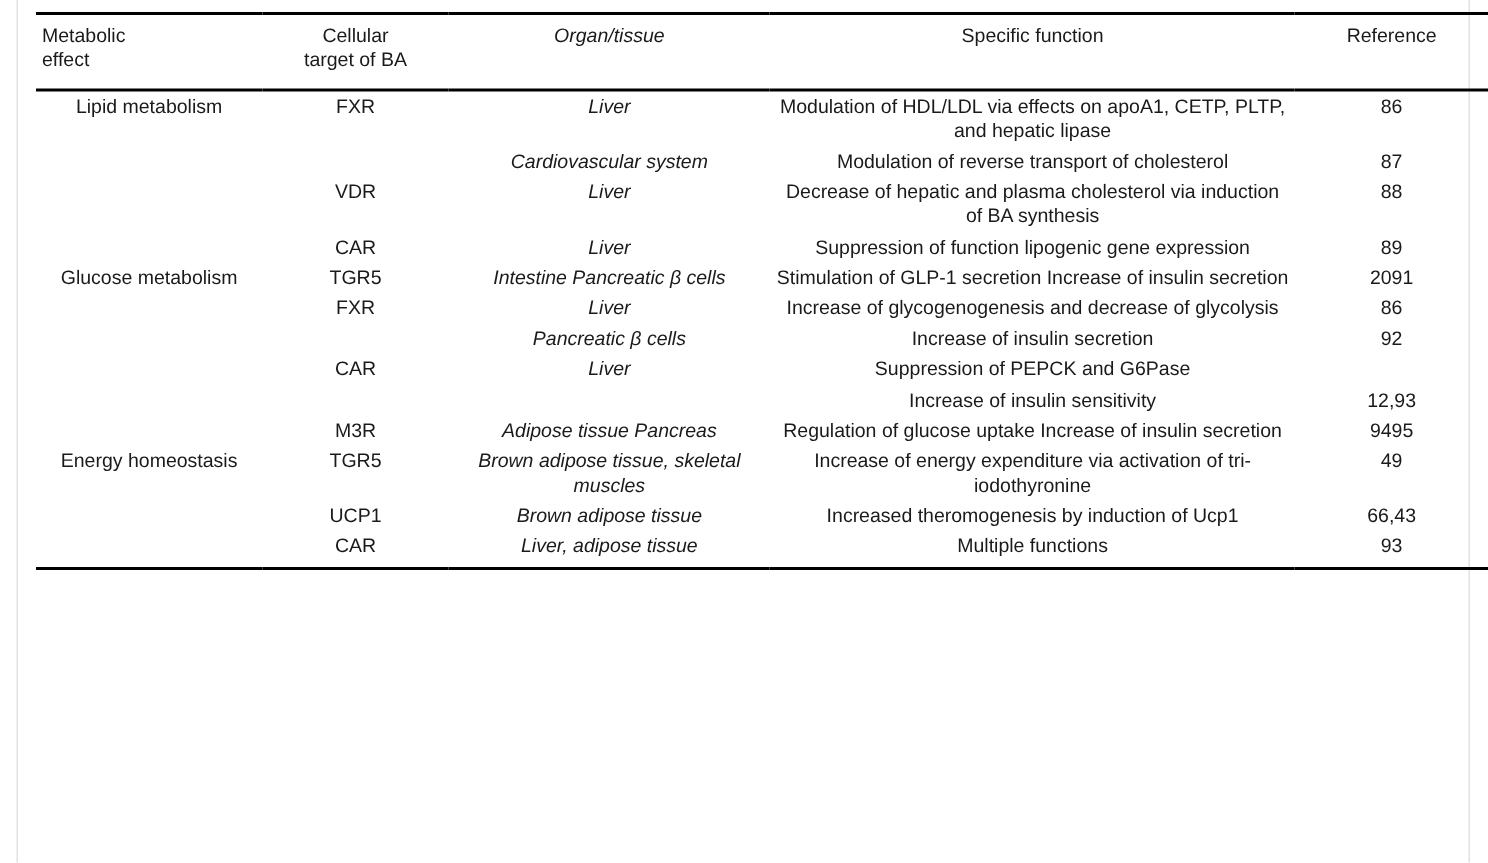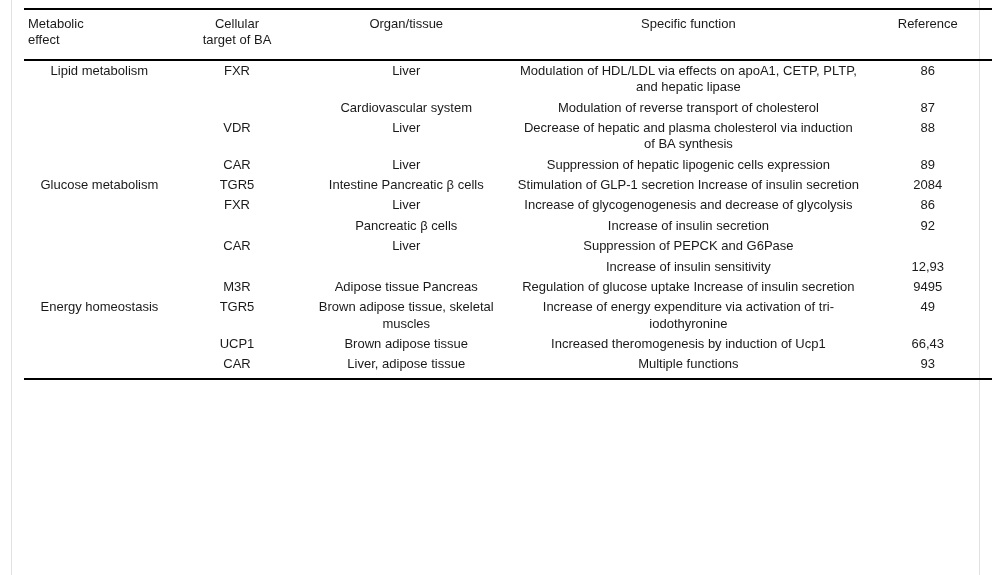--- a/index.html
+++ b/index.html
@@ -62,21 +62,21 @@
   }
 
   table.sci-table tbody tr:last-child td {
     border-bottom: 2px solid #000000;
     padding-bottom: 5px;
   }
 
   
   .col-effect   { width: 148px; text-align: center; }
   .col-target   { width: 120px; text-align: center; }
-  .col-organ    { width: 215px; text-align: center; }
+  .col-organ    { width: 215px; text-align: center; font-style: italic; }
   .col-function { width: 360px; text-align: center; }
   .col-ref      { width: 125px; text-align: center; }
 
   
   th.col-effect { text-align: left; padding-left: 12px; }
   th.col-target, th.col-organ, th.col-function, th.col-ref { text-align: center; }
 
   
   .hdr-line { display: block; white-space: nowrap; }
 
@@ -130,29 +130,29 @@
           <td class="col-effect"></td>
           <td class="col-target">VDR</td>
           <td class="col-organ">Liver</td>
           <td class="col-function">Decrease of hepatic and plasma cholesterol via induction of BA synthesis</td>
           <td class="col-ref">88</td>
         </tr>
         <tr>
           <td class="col-effect"></td>
           <td class="col-target">CAR</td>
           <td class="col-organ">Liver</td>
-          <td class="col-function">Suppression of hepatic lipogenic cells expression</td>
+          <td class="col-function">Suppression of function lipogenic gene expression</td>
           <td class="col-ref">89</td>
         </tr>
         <tr class="row-gap-before">
           <td class="col-effect">Glucose metabolism</td>
           <td class="col-target">TGR5</td>
           <td class="col-organ">Intestine Pancreatic β cells</td>
           <td class="col-function">Stimulation of GLP-1 secretion Increase of insulin secretion</td>
-          <td class="col-ref">2084</td>
+          <td class="col-ref">2091</td>
         </tr>
         <tr>
           <td class="col-effect"></td>
           <td class="col-target">FXR</td>
           <td class="col-organ">Liver</td>
           <td class="col-function">Increase of glycogenogenesis and decrease of glycolysis</td>
           <td class="col-ref">86</td>
         </tr>
         <tr>
           <td class="col-effect"></td>

